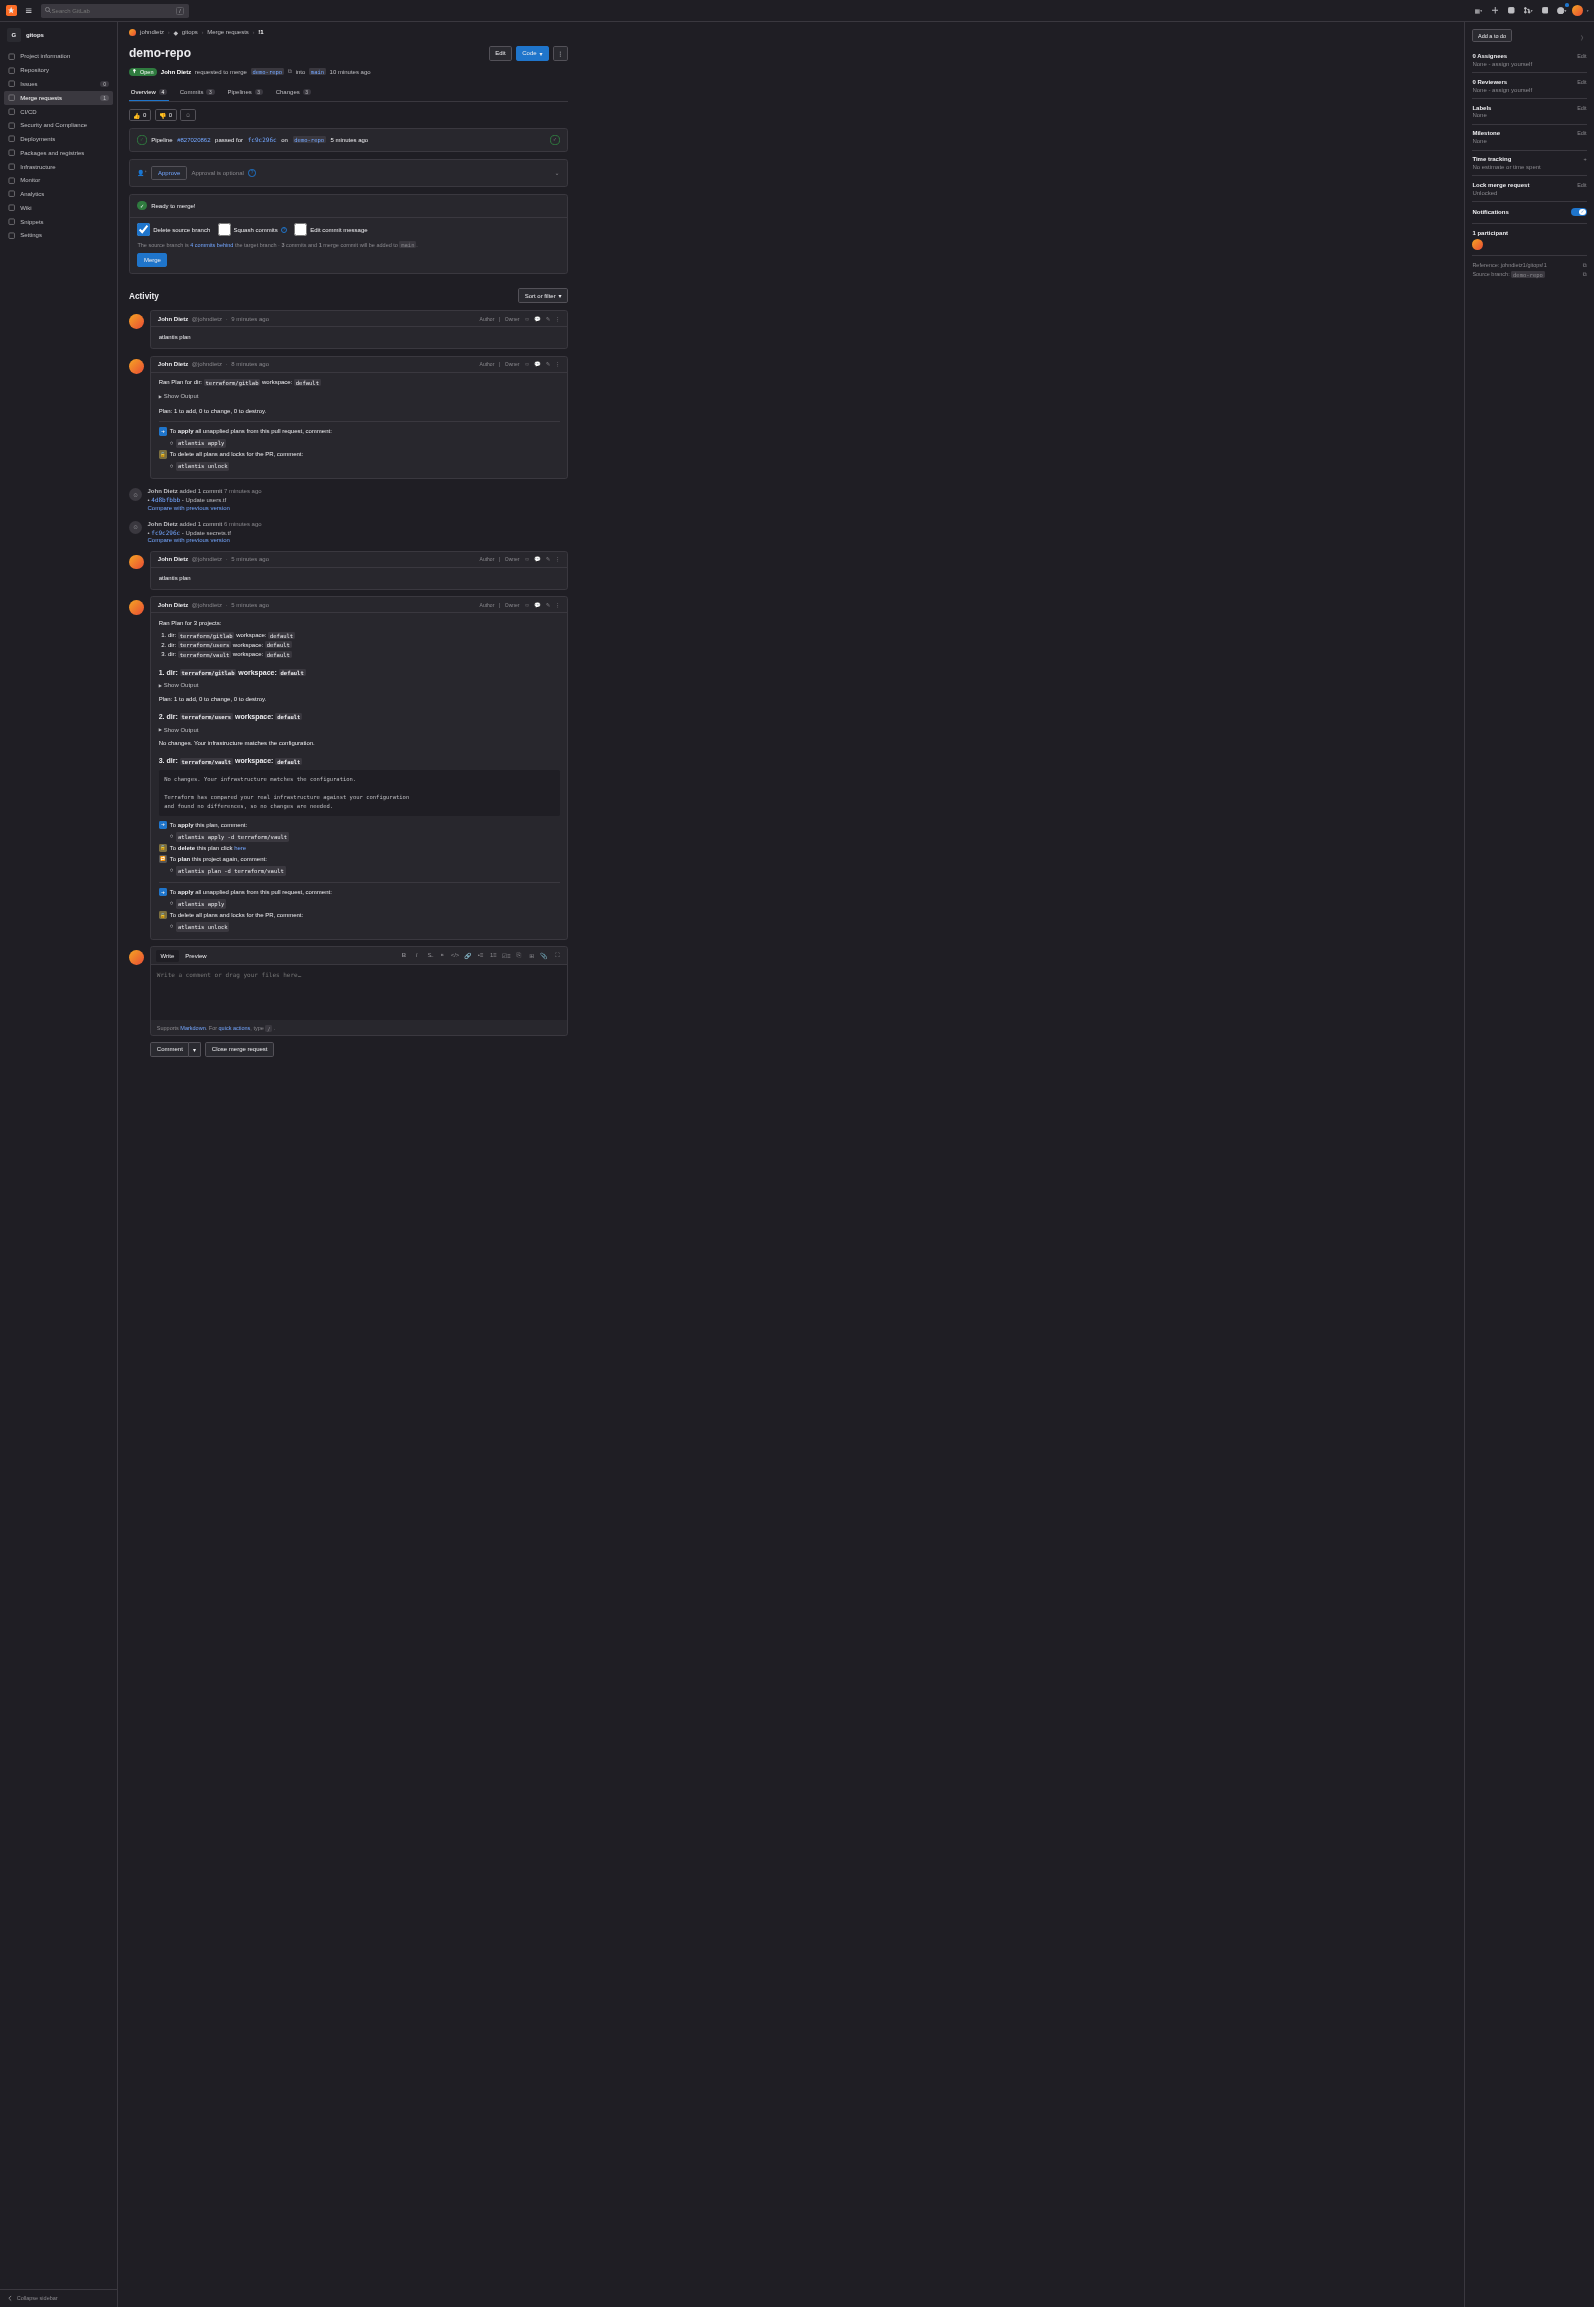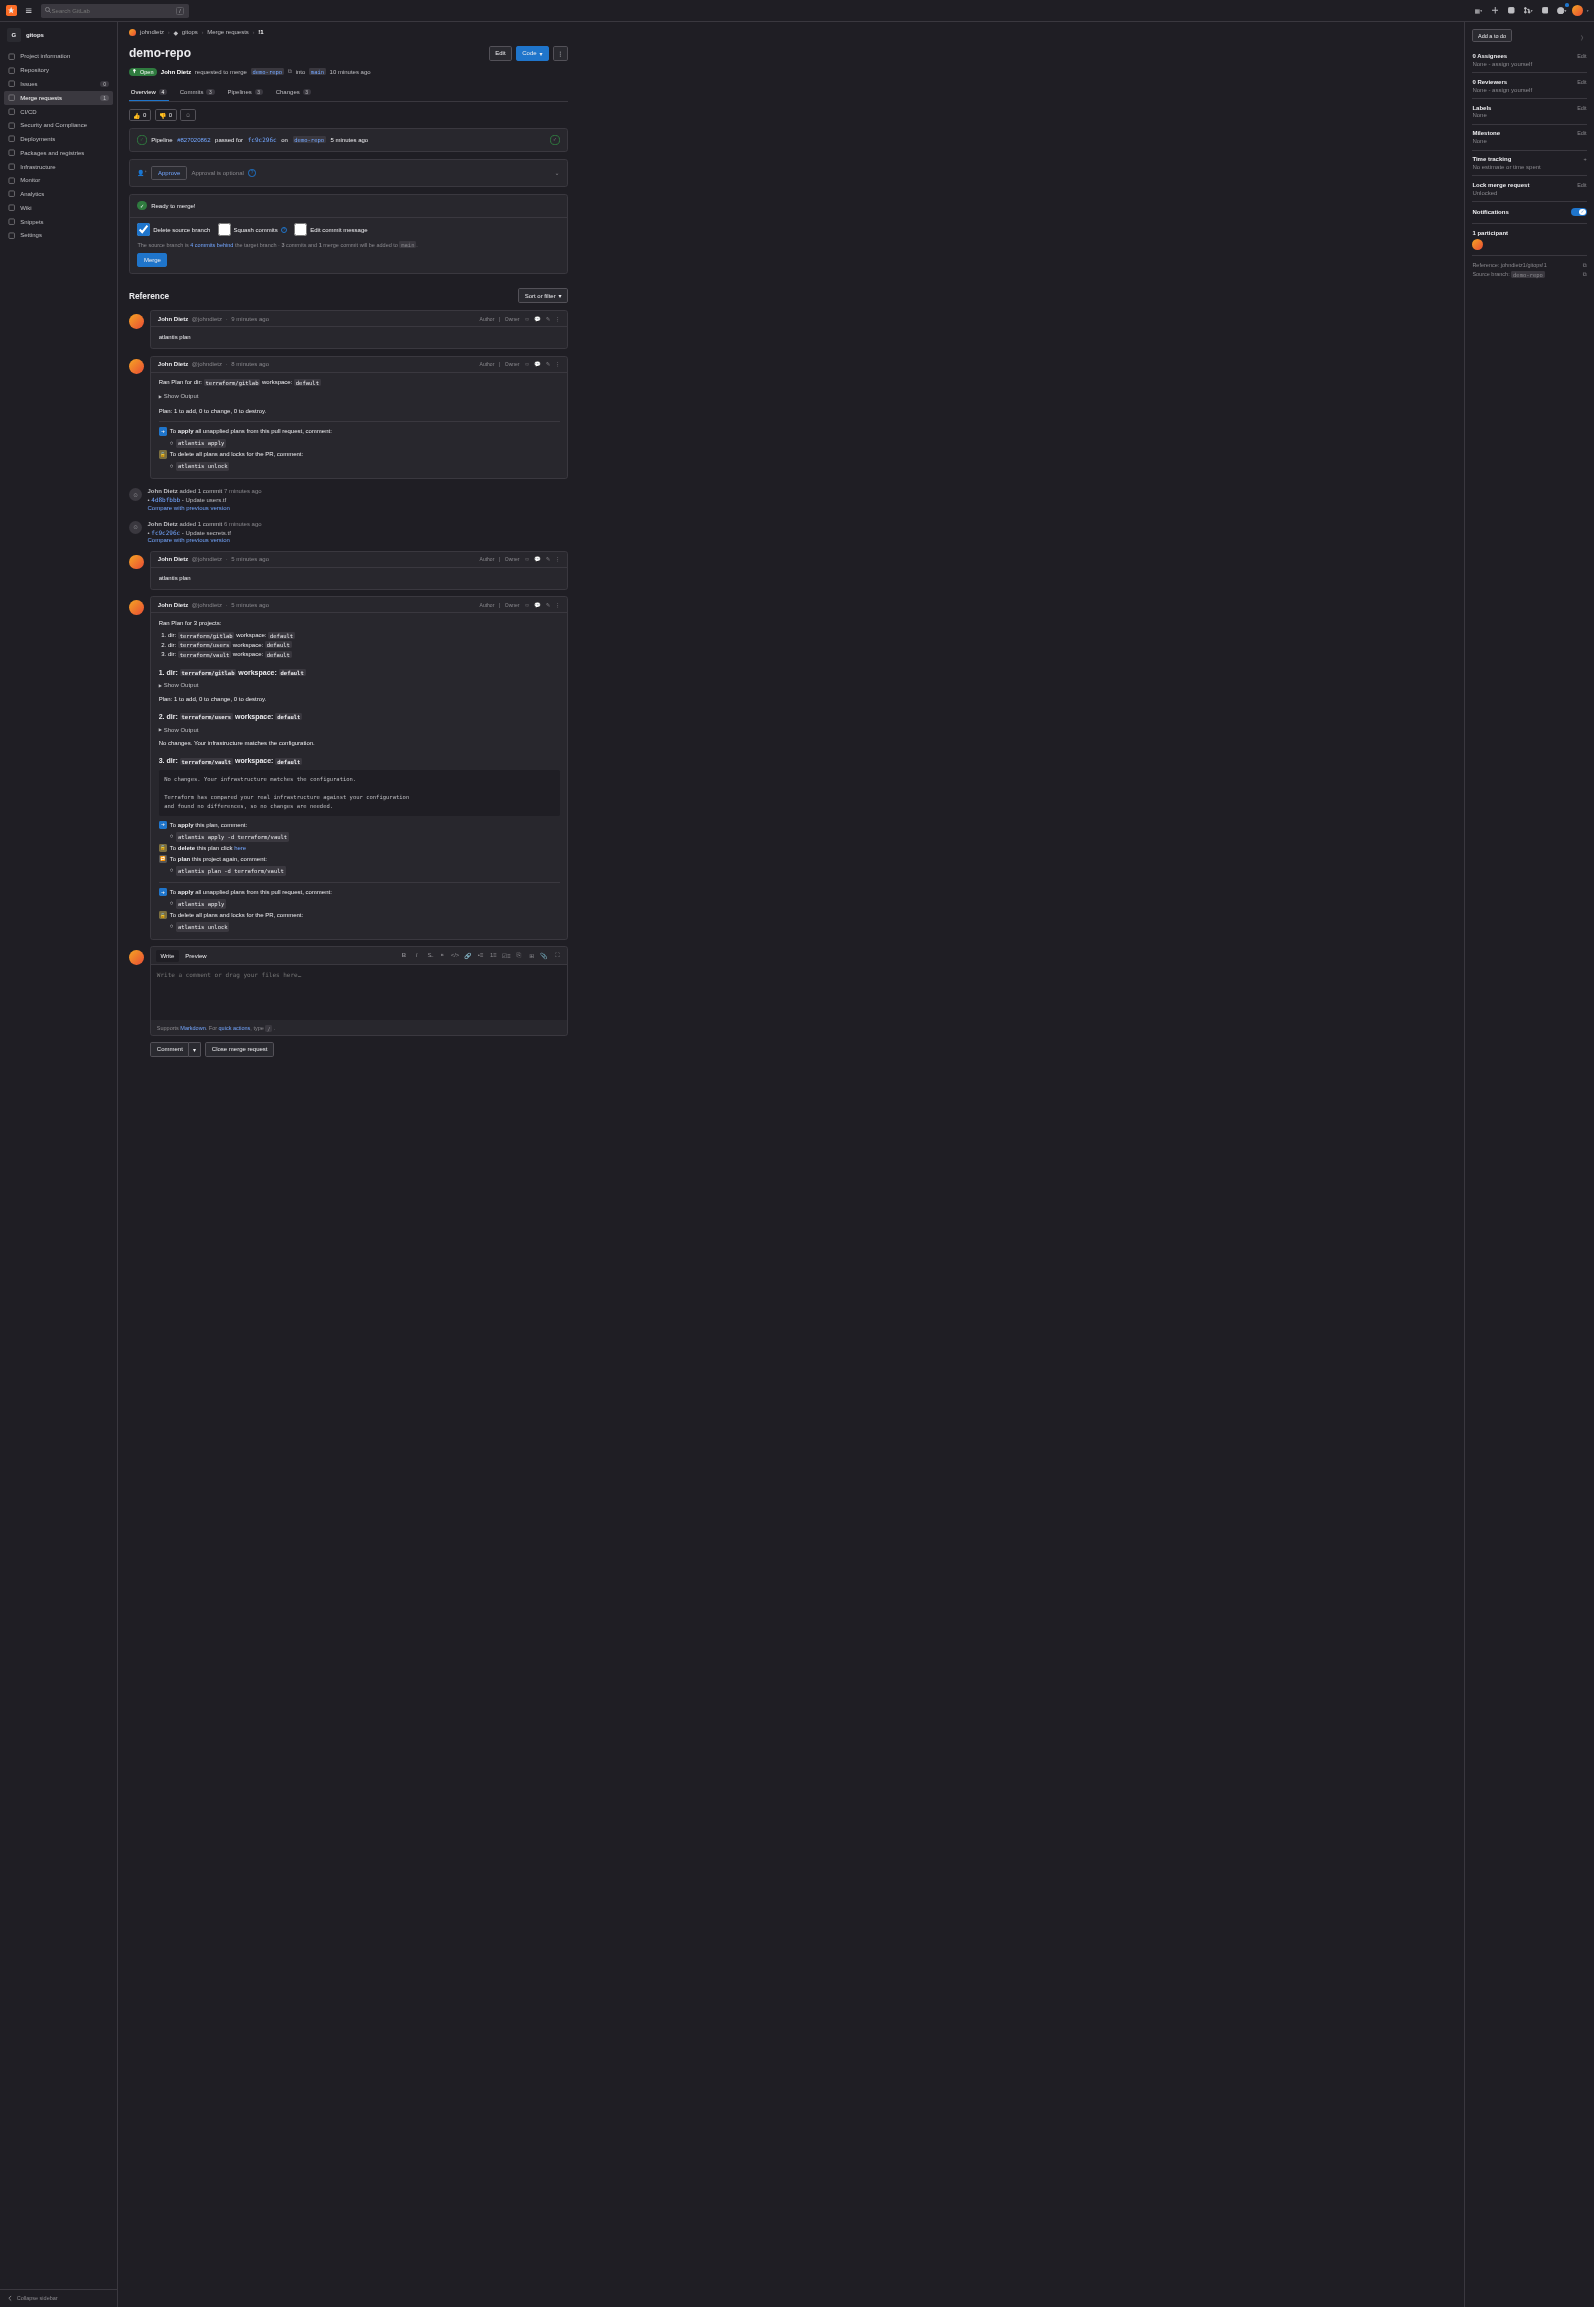--- a/index.html
+++ b/index.html
@@ -378,21 +378,21 @@
         <label class="chk">
               <input type="checkbox" style="">
               <span>Edit commit message</span>
             </label>
       </div>
       <div class="help-text">The source branch is <a>4 commits behind</a> the target branch · <b>3</b> commits and <b>1</b> merge commit will be added to <code>main</code>.</div>
       <div class="merge-row"><button class="btn btn-primary">Merge</button></div>
     </div>
 
     <div class="activity-head">
-      <h2>Reference</h2>
+      <h2>Activity</h2>
       <button class="btn sort-btn"><span>Sort or filter</span> ▾</button>
     </div>
 
     <div class="note-wrap">
       <div class="avatar"></div>
       <div class="note" style="flex:1">
         <div class="note-head">
           <span class="name">John Dietz</span>
           <span class="uname">@johndietz</span>
           <span class="uname">·</span>

